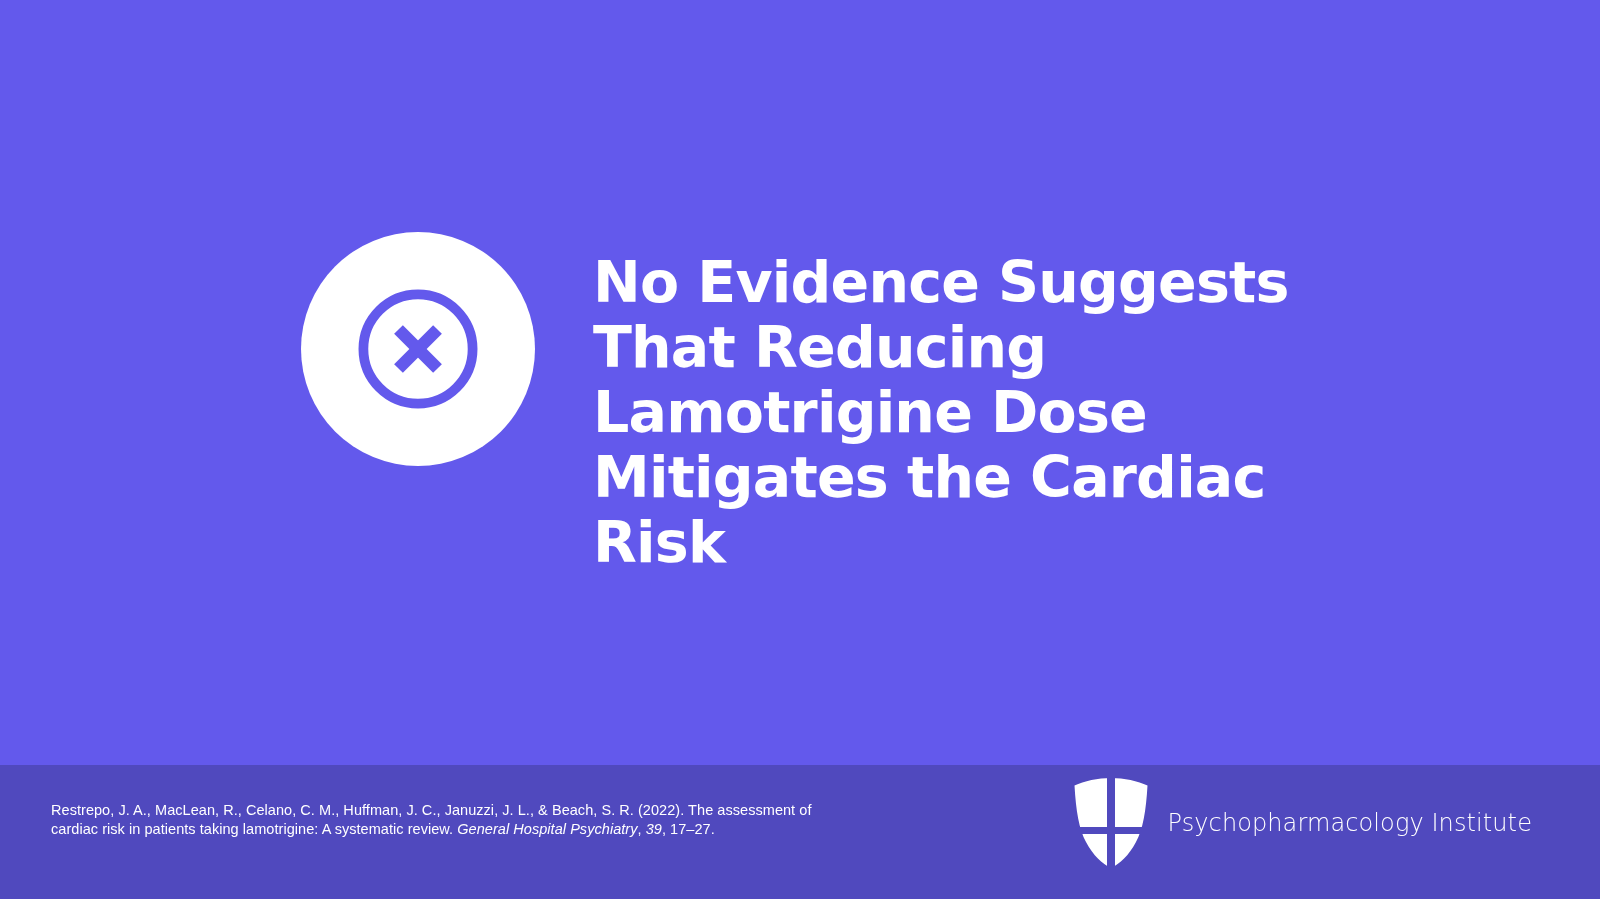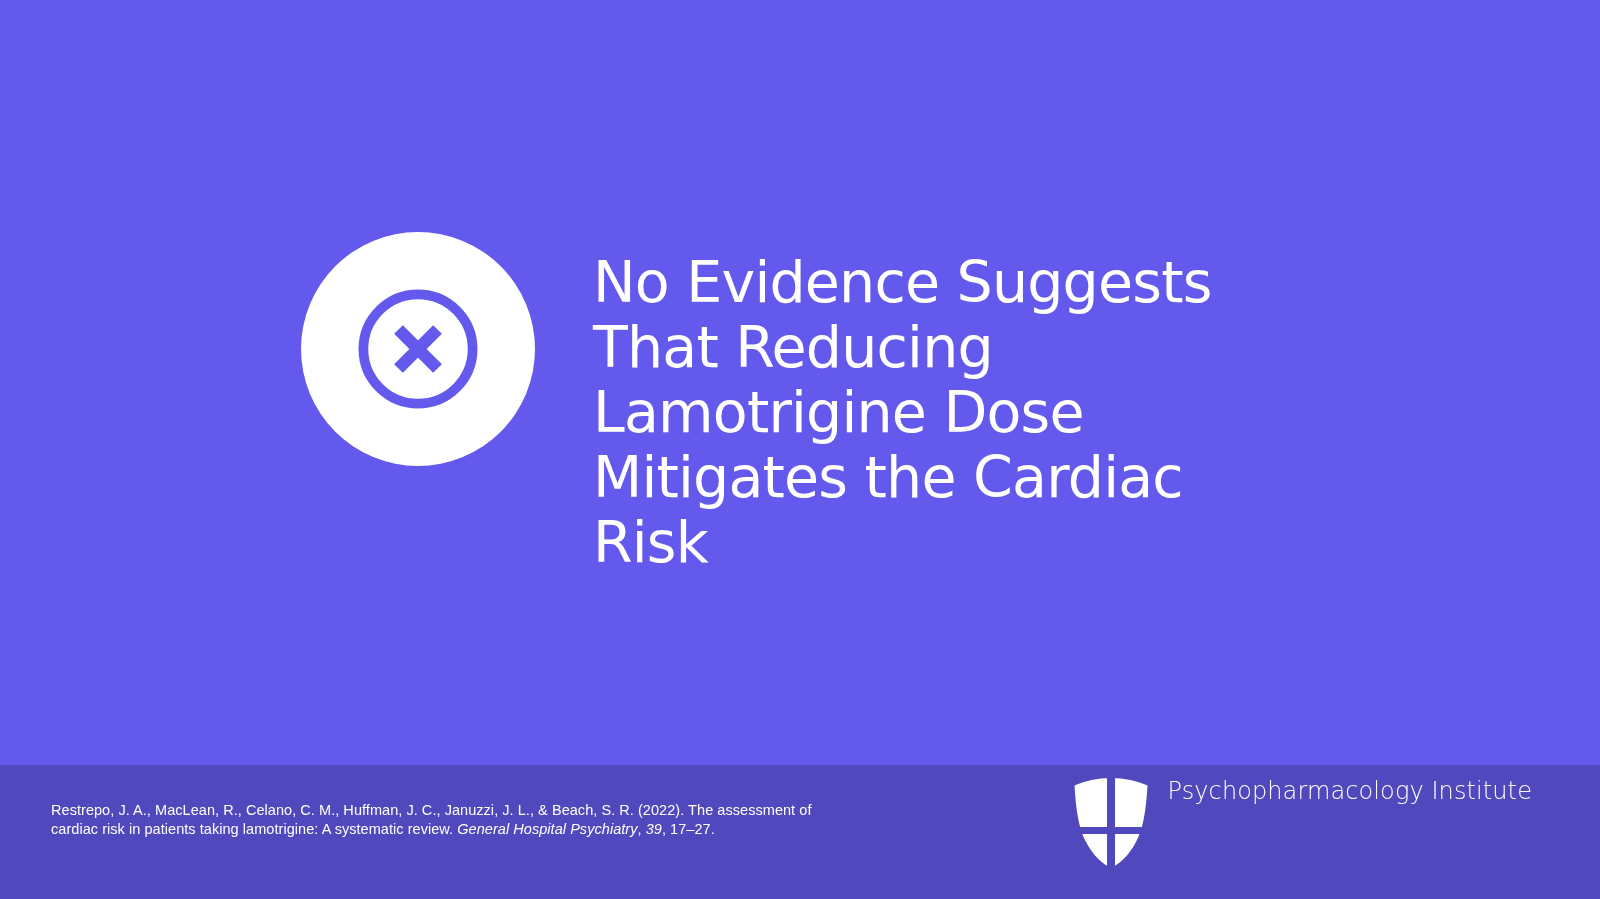--- a/index.html
+++ b/index.html
@@ -62,21 +62,21 @@
     padding-top: 18px;
     flex: 0 1 auto;
     max-width: 700px;
   }
 
   #slide-title {
     color: #FFFFFF;
     font-family: "DejaVu Sans", sans-serif;
     font-size: 57px;
     line-height: 1.14;
-    font-weight: normal;
+    font-weight: bold;
     letter-spacing: -0.8px;
     white-space: pre-line;
   }
 
   
   #footer-band {
     position: absolute;
     left: 0;
     top: 765px;
     width: 1600px;
@@ -98,20 +98,21 @@
   }
 
   #citation .ital { font-style: italic; }
 
   
   #brand {
     position: absolute;
     right: 68px;
     top: 12px;
     display: flex;
+    align-items: center;
     gap: 18px;
   }
 
   #brand-mark { display: block; width: 78px; height: 92px; }
 
   #brand-text {
     color: #FFFFFF;
     font-family: "DejaVu Sans", sans-serif;
     font-size: 24px;
     line-height: 1.17;

